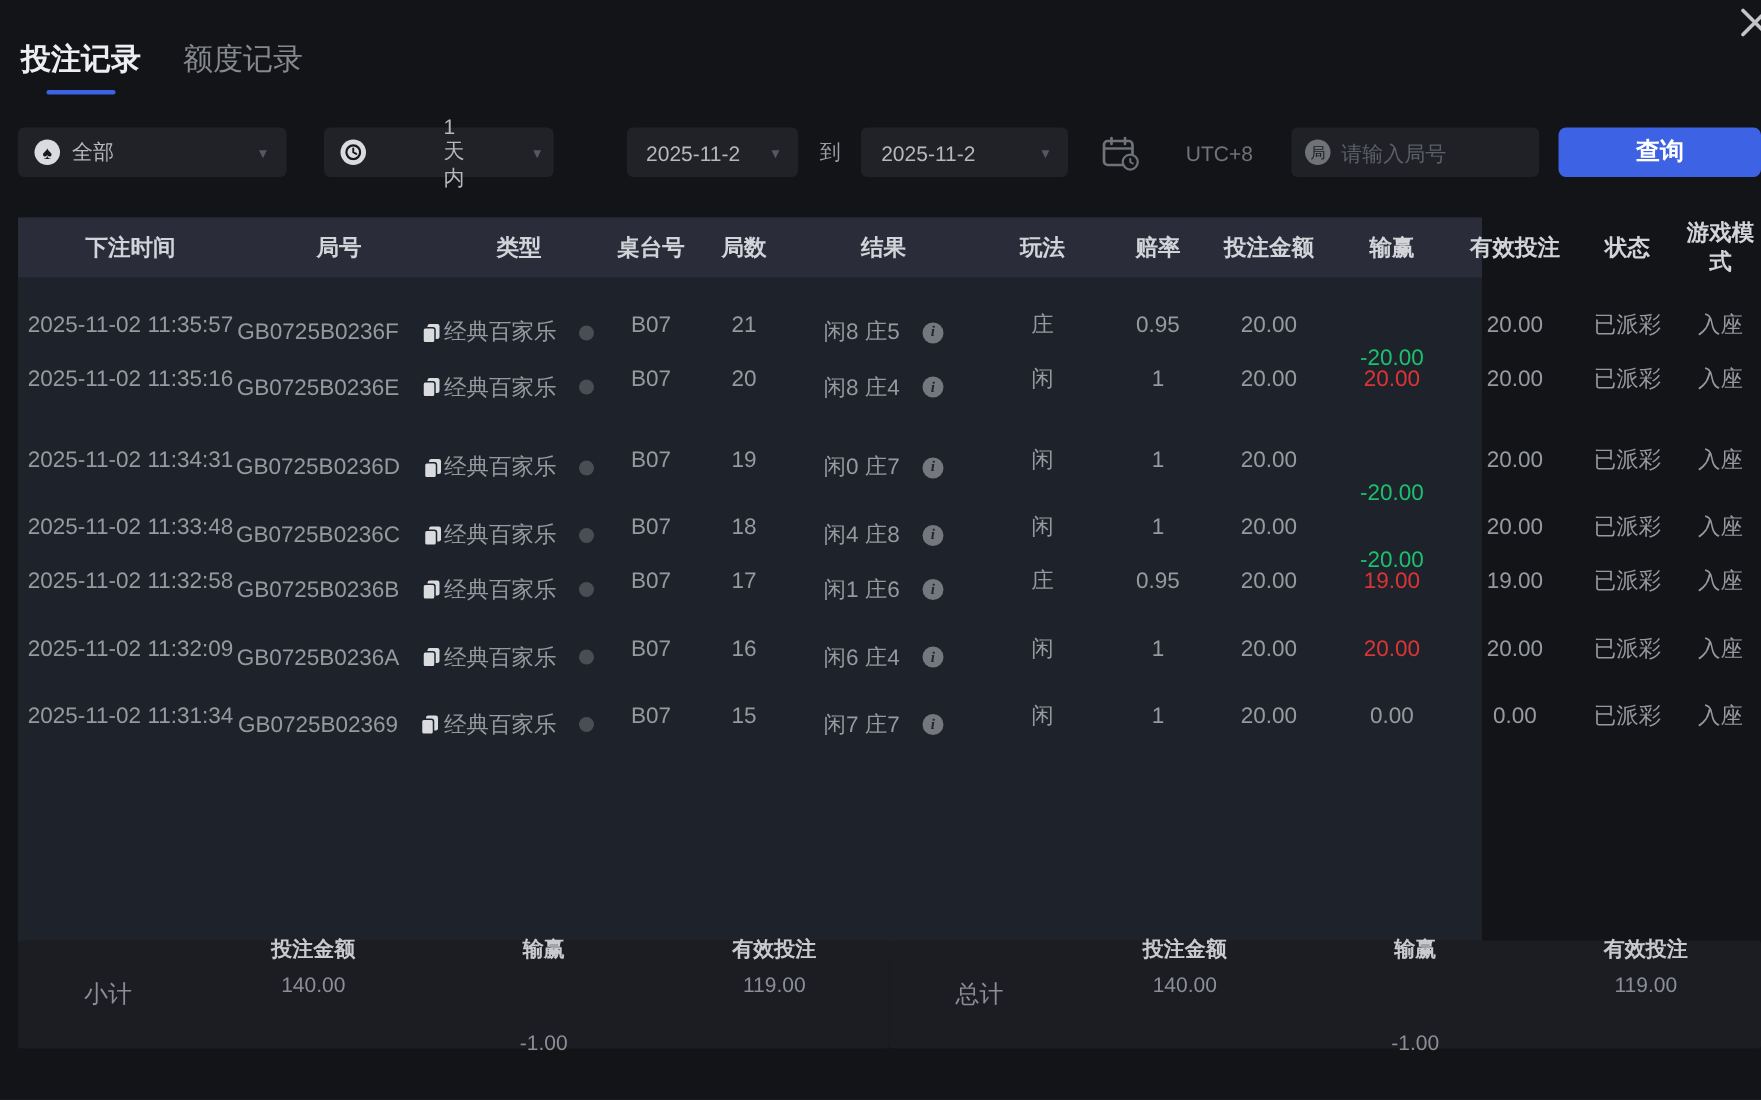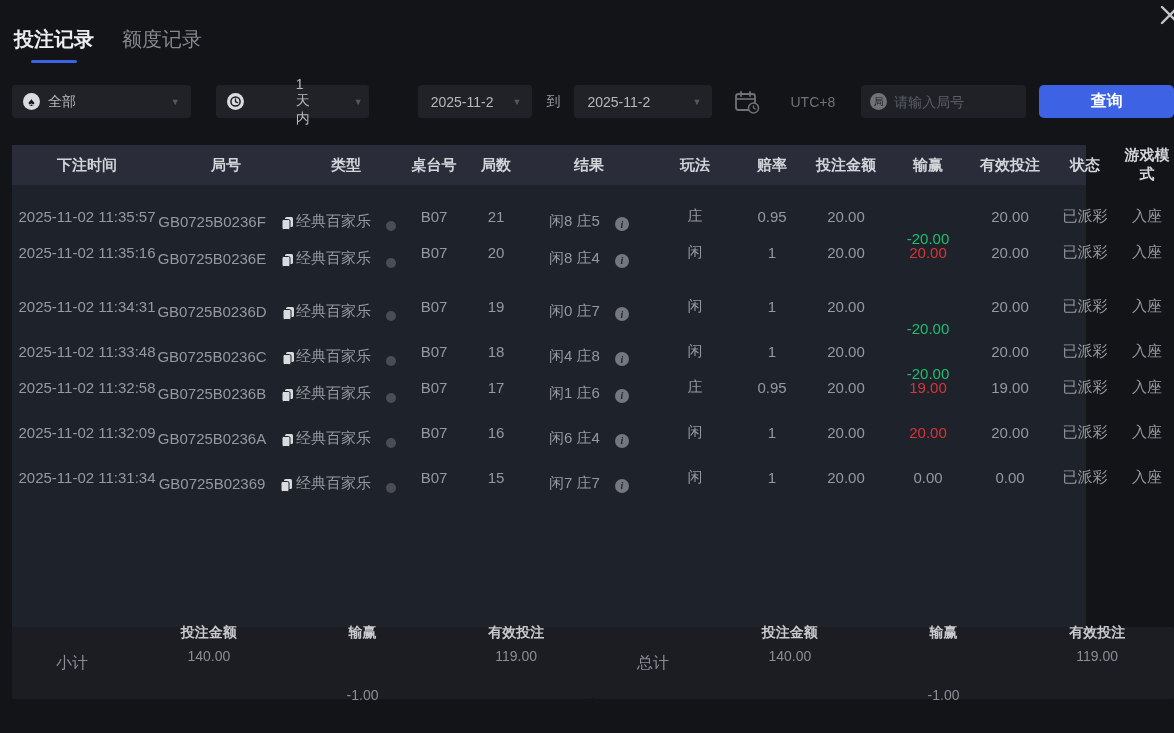--- a/index.html
+++ b/index.html
@@ -50,29 +50,29 @@
     background:transparent; border:none; outline:none; color:#b6b8bd; font-size:14px; width:120px;
     font-family:"Liberation Sans","DejaVu Sans",sans-serif;
   }
   .round-input input::placeholder { color:#5c5f66; }
   .query-btn {
     margin-left:13px; width:139px; height:33px; background:#3d63e4; color:#fff;
     border:none; border-radius:5px; font-size:16px; font-weight:bold; cursor:pointer;
     font-family:"Liberation Sans","DejaVu Sans",sans-serif;
   }
   
-  .panel { position:absolute; left:12px; top:145px; width:1074px; height:492px; background:#1e222a; }
+  .panel { position:absolute; left:12px; top:145px; width:976px; height:492px; background:#1e222a; }
   .grid-row {
     display:grid;
     grid-template-columns:150px 128px 112px 64px 60px 126px 86px 68px 80px 84px 80px 70px 54px;
     align-items:center; text-align:center;
   }
   .thead { height:40px; background:#2a2d39; color:#d2d4d9; font-weight:bold; font-size:15px; }
   .trow { height:45px; font-size:15px; color:#96999f; }
-  .cell-inline { display:flex; align-items:flex-end; justify-content:center; gap:15px;margin-top:11px; }
+  .cell-inline { display:flex; align-items:center; justify-content:center; gap:15px;margin-top:11px; }
   .copy-ic { display:inline-flex; flex:none; }
   .type-dot { width:10px; height:10px; border-radius:50%; background:#63666c; opacity:.65; flex:none; }
   .info-ic {
     width:14px; height:14px; border-radius:50%; background:#74777d; color:#24262c;
     font-size:10px; font-weight:bold; display:flex; align-items:center; justify-content:center;
     font-family:"Liberation Serif","DejaVu Serif",serif; font-style:italic; flex:none;
   }
   .green { color:#1dbf6f;margin-top:45px; }
   .red { color:#d93535; }
   .neutral { color:#96999f; }

